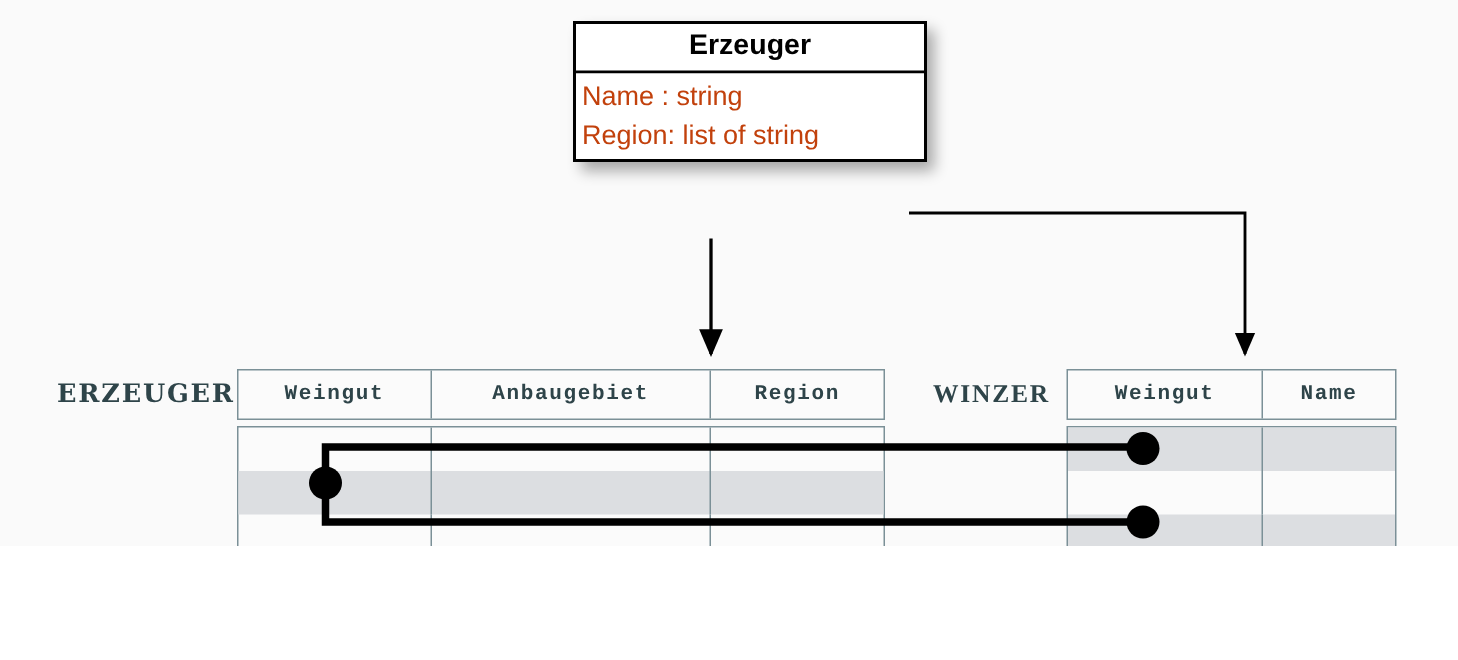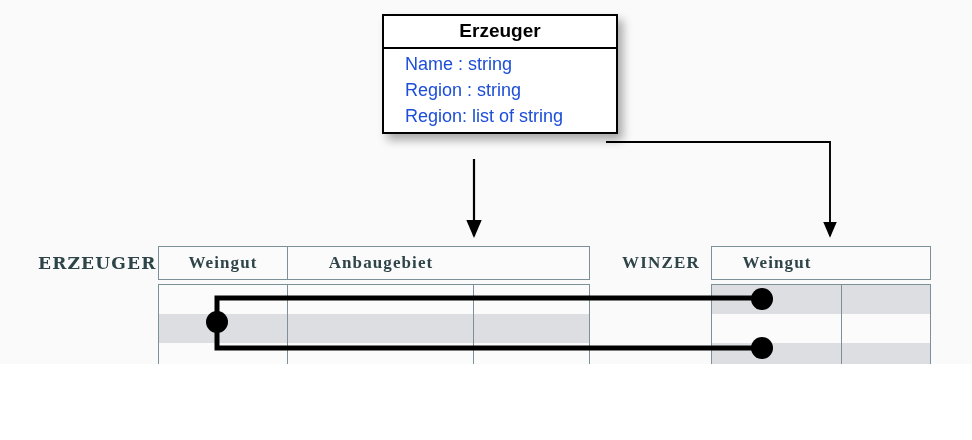--- a/index.html
+++ b/index.html
@@ -39,22 +39,22 @@
     background: #ffffff;
   }
   #uml-attrs {
     padding: 2px 0 3px 0;
     background: #ffffff;
   }
   .uml-attr {
     font-family: "Liberation Sans", sans-serif;
     font-size: 18px;
     line-height: 26px;
-    color: #1d4ed8;
-    padding-left: 21px;
+    color: #c2410c;
+    padding-left: 4px;
     white-space: nowrap;
   }
 
   
   #connectors {
     position: absolute;
     left: 0;
     top: 0;
     width: 972px;
     height: 440px;
@@ -80,23 +80,23 @@
     box-sizing: border-box;
     border: 1px solid #7b9097;
     background: #fbfbfb;
     height: 34px;
   }
   .rel-head .cell {
     box-sizing: border-box;
     display: flex;
     align-items: center;
     justify-content: center;
-    font-family: Liberation Serif, serif;
+    font-family: Liberation Mono, monospace;
     font-weight: bold;
-    font-size: 17px;
+    font-size: 14px;
     letter-spacing: 1.1px;
     color: #2e4449;
     border-right: 1px solid #7b9097;
     white-space: nowrap;
   }
   .rel-head .cell:last-child { border-right: none; }
 
   .rel-body {
     box-sizing: border-box;
     border: 1px solid #7b9097;
@@ -117,31 +117,31 @@
 </style>
 </head>
 <body>
 
 <div id="canvas">
 
   <div id="uml-box">
     <div id="uml-title">Erzeuger</div>
     <div id="uml-attrs">
       <div class="uml-attr">Name : string</div>
-      <div class="uml-attr">Region : string</div>
       <div class="uml-attr">Region: list of string</div>
     </div>
   </div>
 
   <div class="rel-label" style="left:38px; top:253px;">ERZEUGER</div>
 
   <div class="rel-table" style="left:158px; top:246px; width:432px;">
     <div class="rel-head">
       <div class="cell" style="width:129px;">Weingut</div>
       <div class="cell" style="width:186px;">Anbaugebiet</div>
+      <div class="cell" style="width:115px;">Region</div>
     </div>
     <div class="rel-body" style="margin-top:4px;">
       <div class="rel-row">
         <div class="cell" style="width:129px;"></div>
         <div class="cell" style="width:186px;"></div>
         <div class="cell" style="width:115px;"></div>
       </div>
       <div class="rel-row highlight">
         <div class="cell" style="width:129px;"></div>
         <div class="cell" style="width:186px;"></div>
@@ -158,20 +158,21 @@
         <div class="cell" style="width:115px;"></div>
       </div>
     </div>
   </div>
 
   <div class="rel-label" style="left:622px; top:253px;font-family:Liberation Serif, serif;">WINZER</div>
 
   <div class="rel-table" style="left:711px; top:246px; width:220px;">
     <div class="rel-head">
       <div class="cell" style="width:130px;">Weingut</div>
+      <div class="cell" style="width:88px;">Name</div>
     </div>
     <div class="rel-body" style="margin-top:4px;">
       <div class="rel-row highlight">
         <div class="cell" style="width:130px;"></div>
         <div class="cell" style="width:88px;"></div>
       </div>
       <div class="rel-row">
         <div class="cell" style="width:130px;"></div>
         <div class="cell" style="width:88px;"></div>
       </div>

